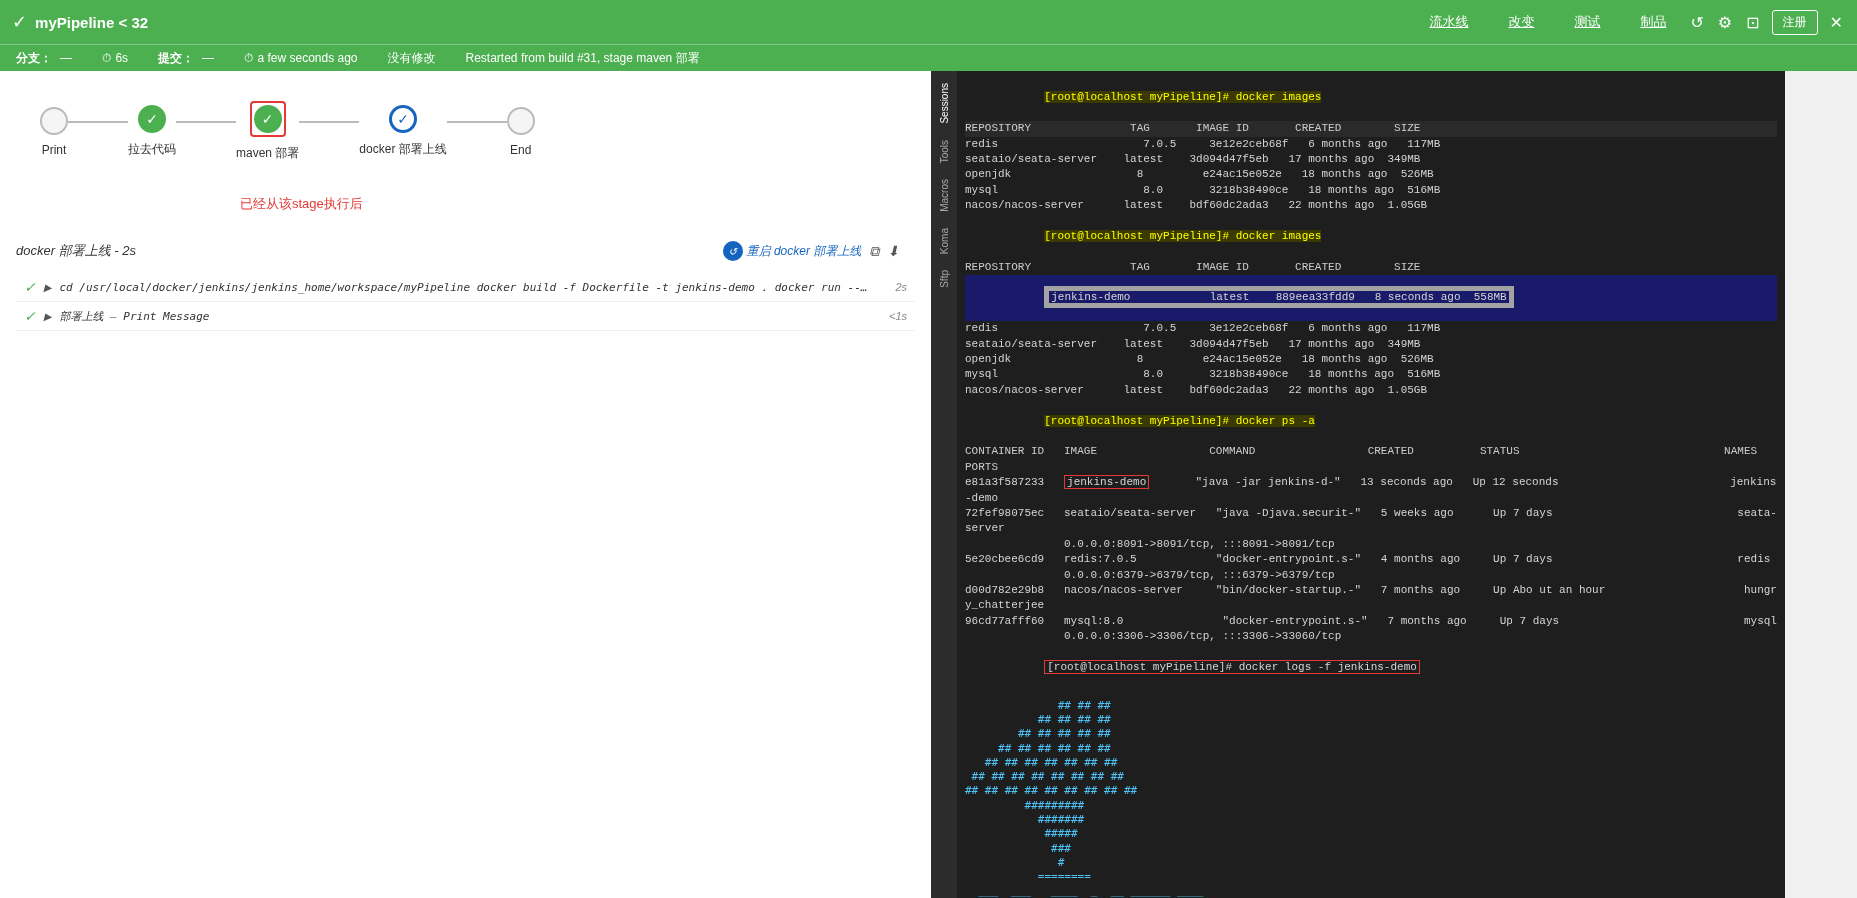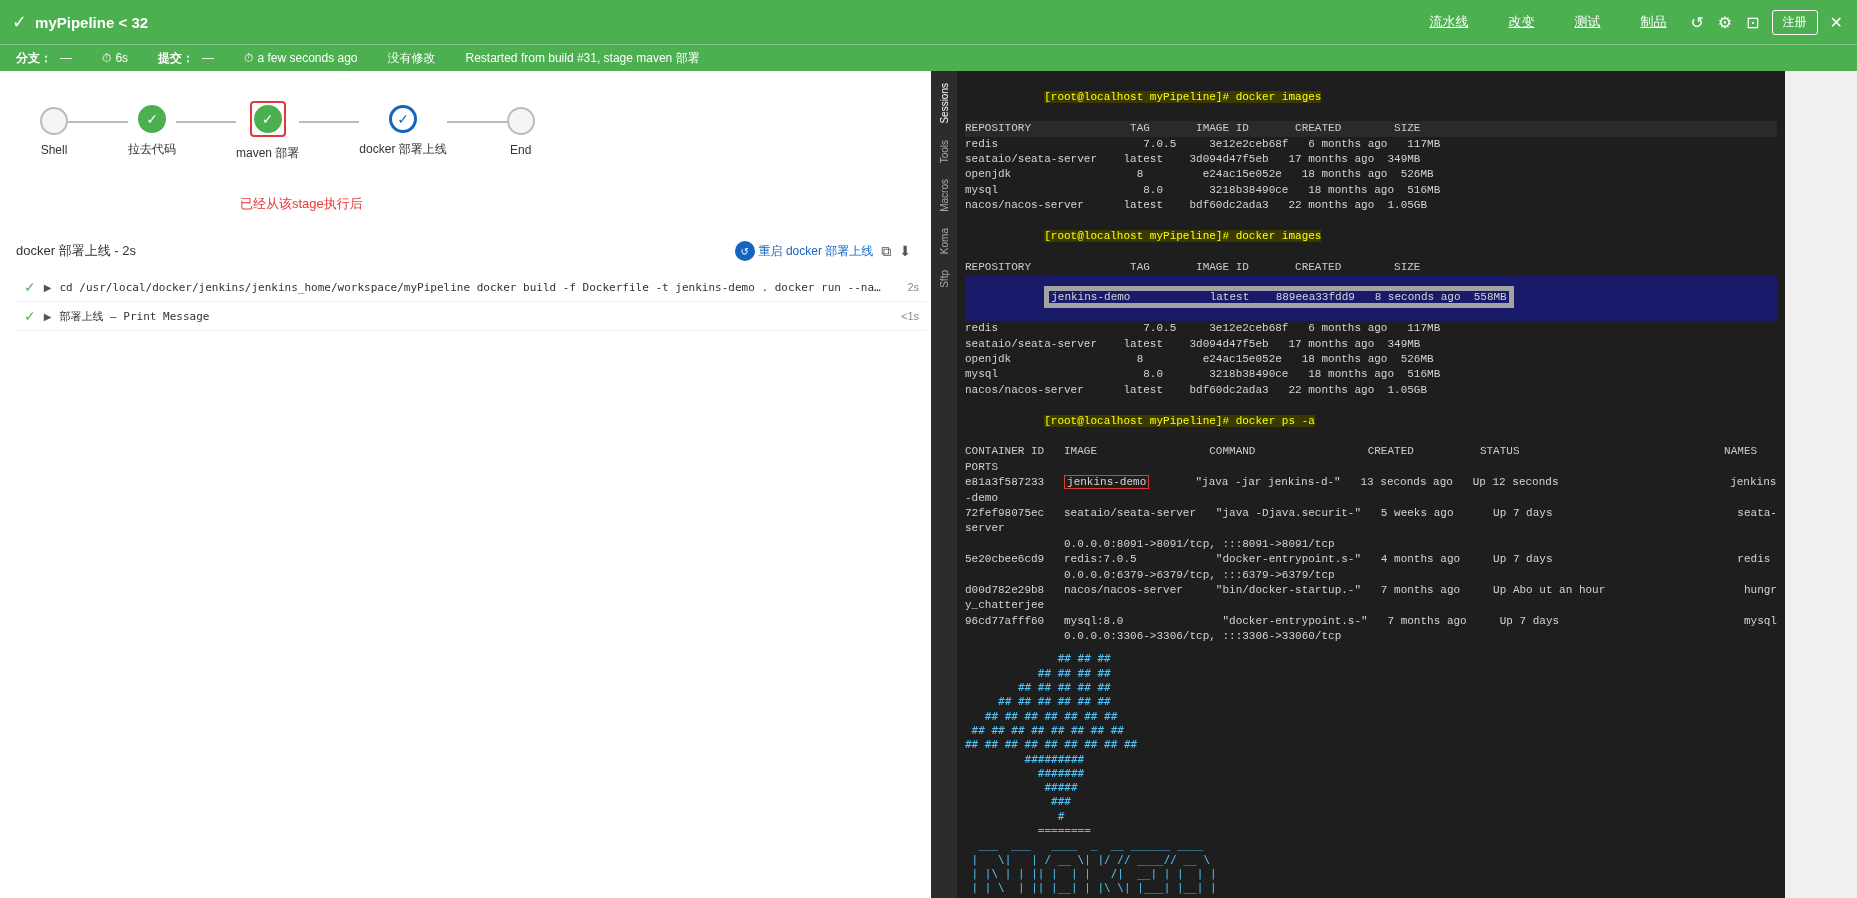--- a/index.html
+++ b/index.html
@@ -144,23 +144,24 @@
     .stage-note {
       color: #e53935;
       font-size: 13px;
       font-weight: 500;
       margin-top: 33px;
       margin-left: 200px;
     }
 
     
     .build-output {
-      padding: 0 4px 0 16px;
+      padding: 0 16px 0 16px;
       flex: 1;
       overflow-y: auto;
+      font-style: italic;
     }
     .build-output-header {
       display: flex;
       align-items: center;
       padding: 8px 0;
       font-size: 13px;
       color: #333;
       font-weight: 500;
     }
     .build-output-title {
@@ -352,21 +353,21 @@
 
 <div class="main">
 
   <div class="left-panel">
 
     <div class="pipeline-diagram">
       <div class="pipeline-stages">
 
         <div class="stage-node">
           <div class="stage-circle pending"></div>
-          <span class="stage-label">Shell</span>
+          <span class="stage-label">Print</span>
         </div>
         <div class="stage-connector"></div>
 
         <div class="stage-node">
           <div class="stage-circle success">✓</div>
           <span class="stage-label">拉去代码</span>
         </div>
         <div class="stage-connector"></div>
 
         <div class="stage-node">
@@ -467,20 +468,23 @@
           <div class="term-line" style="color:#ccc;">PORTS</div>
           <div class="term-line">e81a3f587233&nbsp;&nbsp;&nbsp;<span style="border:1px solid #e53935; padding:0 2px;">jenkins-demo</span>&nbsp;&nbsp;&nbsp;&nbsp;&nbsp;&nbsp;&nbsp;"java -jar jenkins-d-"&nbsp;&nbsp;&nbsp;13 seconds ago&nbsp;&nbsp;&nbsp;Up 12 seconds&nbsp;&nbsp;&nbsp;&nbsp;&nbsp;&nbsp;&nbsp;&nbsp;&nbsp;&nbsp;&nbsp;&nbsp;&nbsp;&nbsp;&nbsp;&nbsp;&nbsp;&nbsp;&nbsp;&nbsp;&nbsp;&nbsp;&nbsp;&nbsp;&nbsp;&nbsp;jenkins-demo</div>
           <div class="term-line">72fef98075ec&nbsp;&nbsp;&nbsp;seataio/seata-server&nbsp;&nbsp;&nbsp;"java -Djava.securit-"&nbsp;&nbsp;&nbsp;5 weeks ago&nbsp;&nbsp;&nbsp;&nbsp;&nbsp;&nbsp;Up 7 days&nbsp;&nbsp;&nbsp;&nbsp;&nbsp;&nbsp;&nbsp;&nbsp;&nbsp;&nbsp;&nbsp;&nbsp;&nbsp;&nbsp;&nbsp;&nbsp;&nbsp;&nbsp;&nbsp;&nbsp;&nbsp;&nbsp;&nbsp;&nbsp;&nbsp;&nbsp;&nbsp;&nbsp;seata-server</div>
           <div class="term-line">&nbsp;&nbsp;&nbsp;&nbsp;&nbsp;&nbsp;&nbsp;&nbsp;&nbsp;&nbsp;&nbsp;&nbsp;&nbsp;&nbsp;&nbsp;0.0.0.0:8091-&gt;8091/tcp, :::8091-&gt;8091/tcp</div>
           <div class="term-line">5e20cbee6cd9&nbsp;&nbsp;&nbsp;redis:7.0.5&nbsp;&nbsp;&nbsp;&nbsp;&nbsp;&nbsp;&nbsp;&nbsp;&nbsp;&nbsp;&nbsp;&nbsp;"docker-entrypoint.s-"&nbsp;&nbsp;&nbsp;4 months ago&nbsp;&nbsp;&nbsp;&nbsp;&nbsp;Up 7 days&nbsp;&nbsp;&nbsp;&nbsp;&nbsp;&nbsp;&nbsp;&nbsp;&nbsp;&nbsp;&nbsp;&nbsp;&nbsp;&nbsp;&nbsp;&nbsp;&nbsp;&nbsp;&nbsp;&nbsp;&nbsp;&nbsp;&nbsp;&nbsp;&nbsp;&nbsp;&nbsp;&nbsp;redis</div>
           <div class="term-line">&nbsp;&nbsp;&nbsp;&nbsp;&nbsp;&nbsp;&nbsp;&nbsp;&nbsp;&nbsp;&nbsp;&nbsp;&nbsp;&nbsp;&nbsp;0.0.0.0:6379-&gt;6379/tcp, :::6379-&gt;6379/tcp</div>
           <div class="term-line">d00d782e29b8&nbsp;&nbsp;&nbsp;nacos/nacos-server&nbsp;&nbsp;&nbsp;&nbsp;&nbsp;"bin/docker-startup.-"&nbsp;&nbsp;&nbsp;7 months ago&nbsp;&nbsp;&nbsp;&nbsp;&nbsp;Up Abo ut an hour&nbsp;&nbsp;&nbsp;&nbsp;&nbsp;&nbsp;&nbsp;&nbsp;&nbsp;&nbsp;&nbsp;&nbsp;&nbsp;&nbsp;&nbsp;&nbsp;&nbsp;&nbsp;&nbsp;&nbsp;&nbsp;hungry_chatterjee</div>
           <div class="term-line">96cd77afff60&nbsp;&nbsp;&nbsp;mysql:8.0&nbsp;&nbsp;&nbsp;&nbsp;&nbsp;&nbsp;&nbsp;&nbsp;&nbsp;&nbsp;&nbsp;&nbsp;&nbsp;&nbsp;&nbsp;"docker-entrypoint.s-"&nbsp;&nbsp;&nbsp;7 months ago&nbsp;&nbsp;&nbsp;&nbsp;&nbsp;Up 7 days&nbsp;&nbsp;&nbsp;&nbsp;&nbsp;&nbsp;&nbsp;&nbsp;&nbsp;&nbsp;&nbsp;&nbsp;&nbsp;&nbsp;&nbsp;&nbsp;&nbsp;&nbsp;&nbsp;&nbsp;&nbsp;&nbsp;&nbsp;&nbsp;&nbsp;&nbsp;&nbsp;&nbsp;mysql</div>
           <div class="term-line">&nbsp;&nbsp;&nbsp;&nbsp;&nbsp;&nbsp;&nbsp;&nbsp;&nbsp;&nbsp;&nbsp;&nbsp;&nbsp;&nbsp;&nbsp;0.0.0.0:3306-&gt;3306/tcp, :::3306-&gt;33060/tcp</div>
 
+          <div class="term-line">
+            <span style="border:1px solid #e53935; padding:0 2px;">[root@localhost myPipeline]# docker logs -f jenkins-demo</span>
+          </div>
 
           <div class="docker-logo">
             <div style="color:#4fc3f7;">
               <pre style="color:#4fc3f7; font-size:11px; line-height:1.3; text-align:left; margin:0;">              ## ## ##
            ## ## ## ##
         ## ## ## ## ##
      ## ## ## ## ## ##
    ## ## ## ## ## ## ##
  ## ## ## ## ## ## ## ##
 ## ## ## ## ## ## ## ## ##

